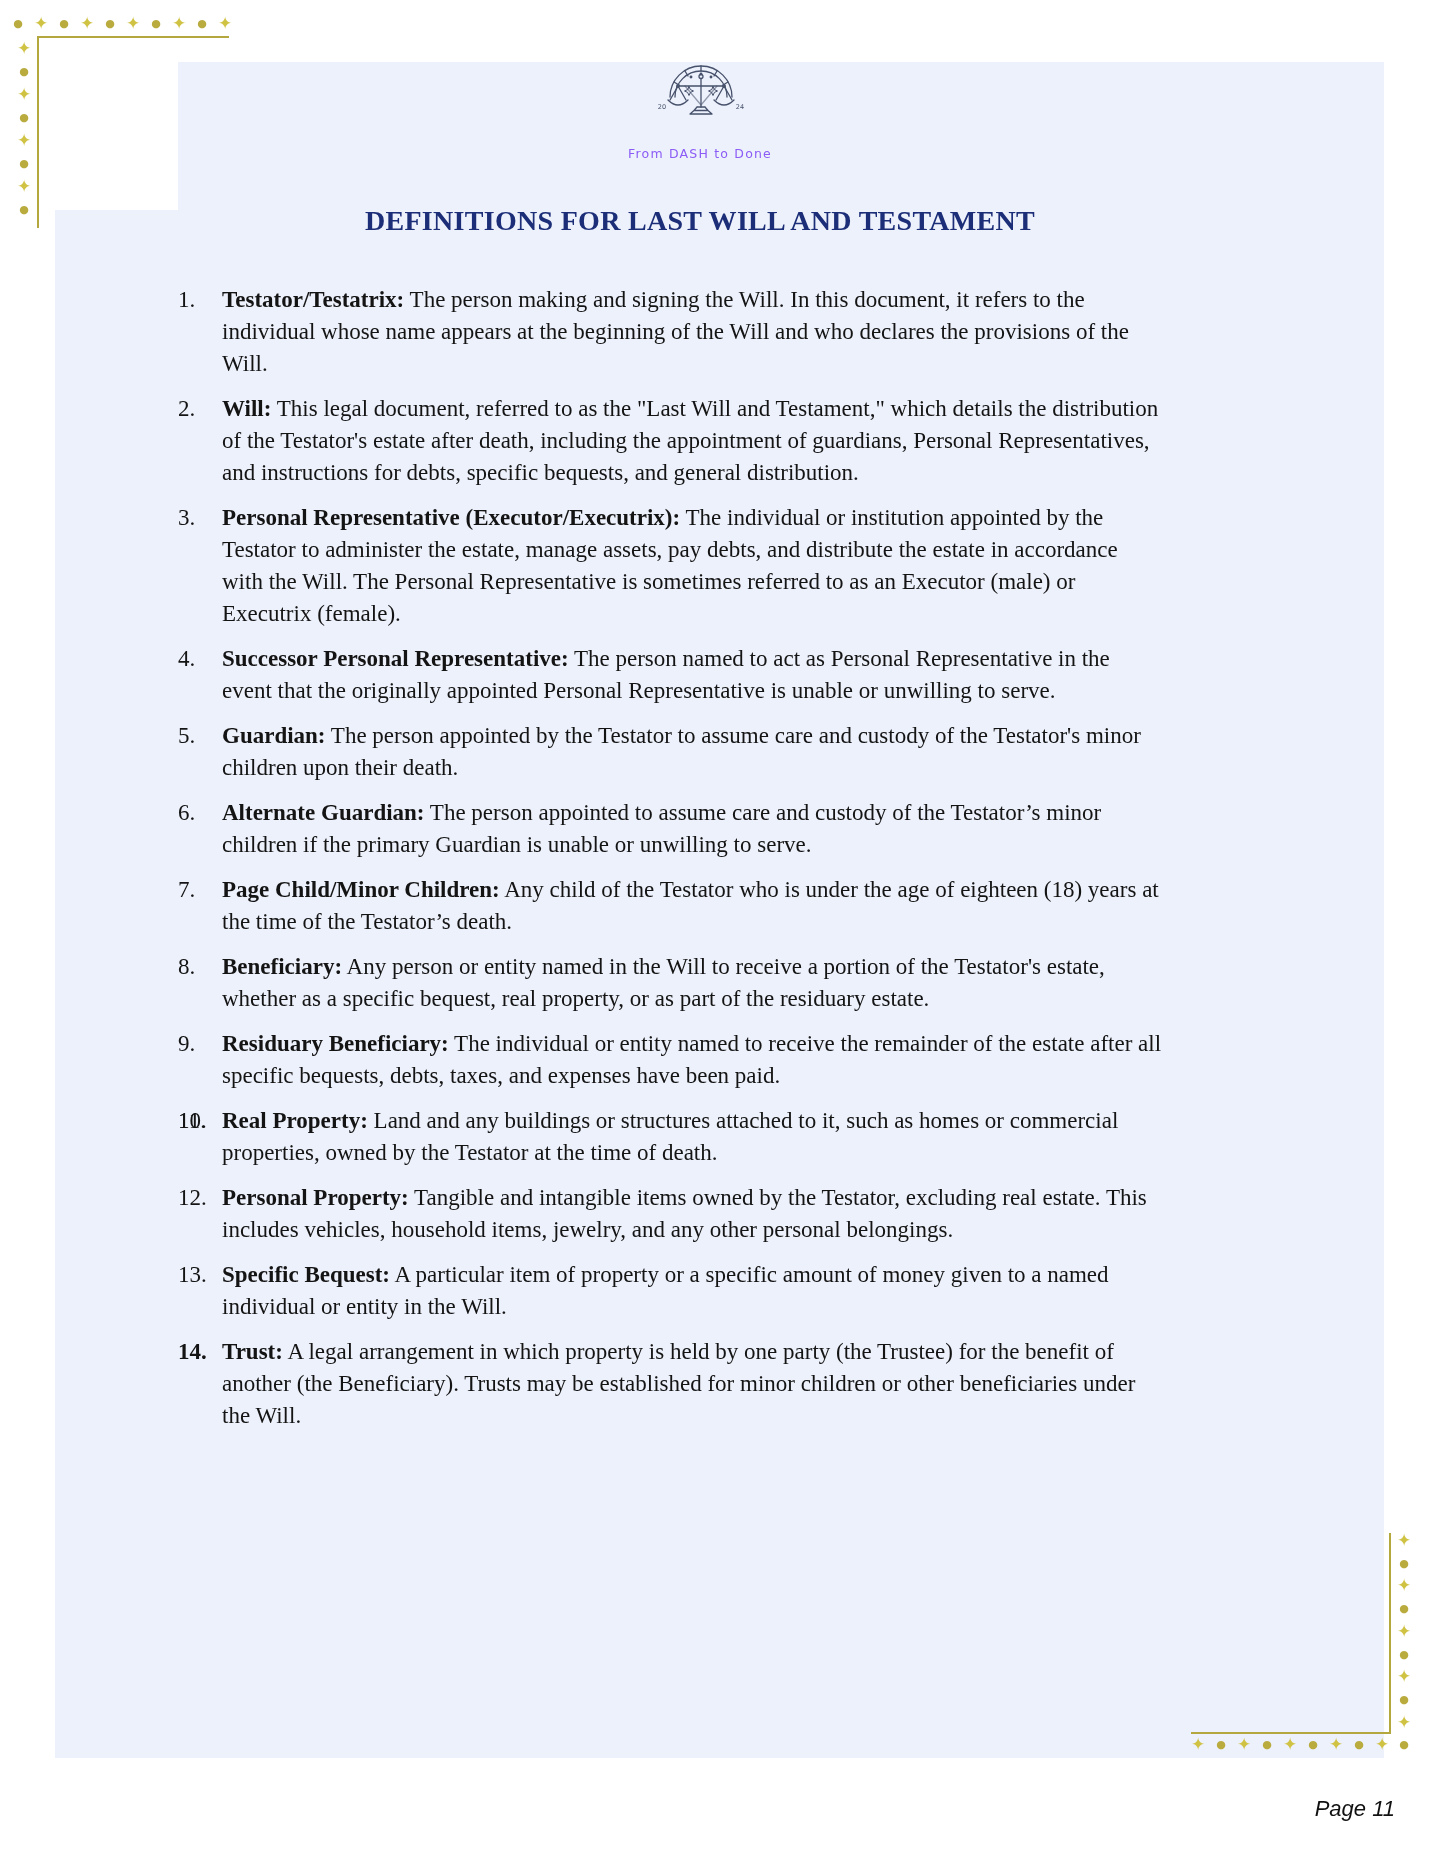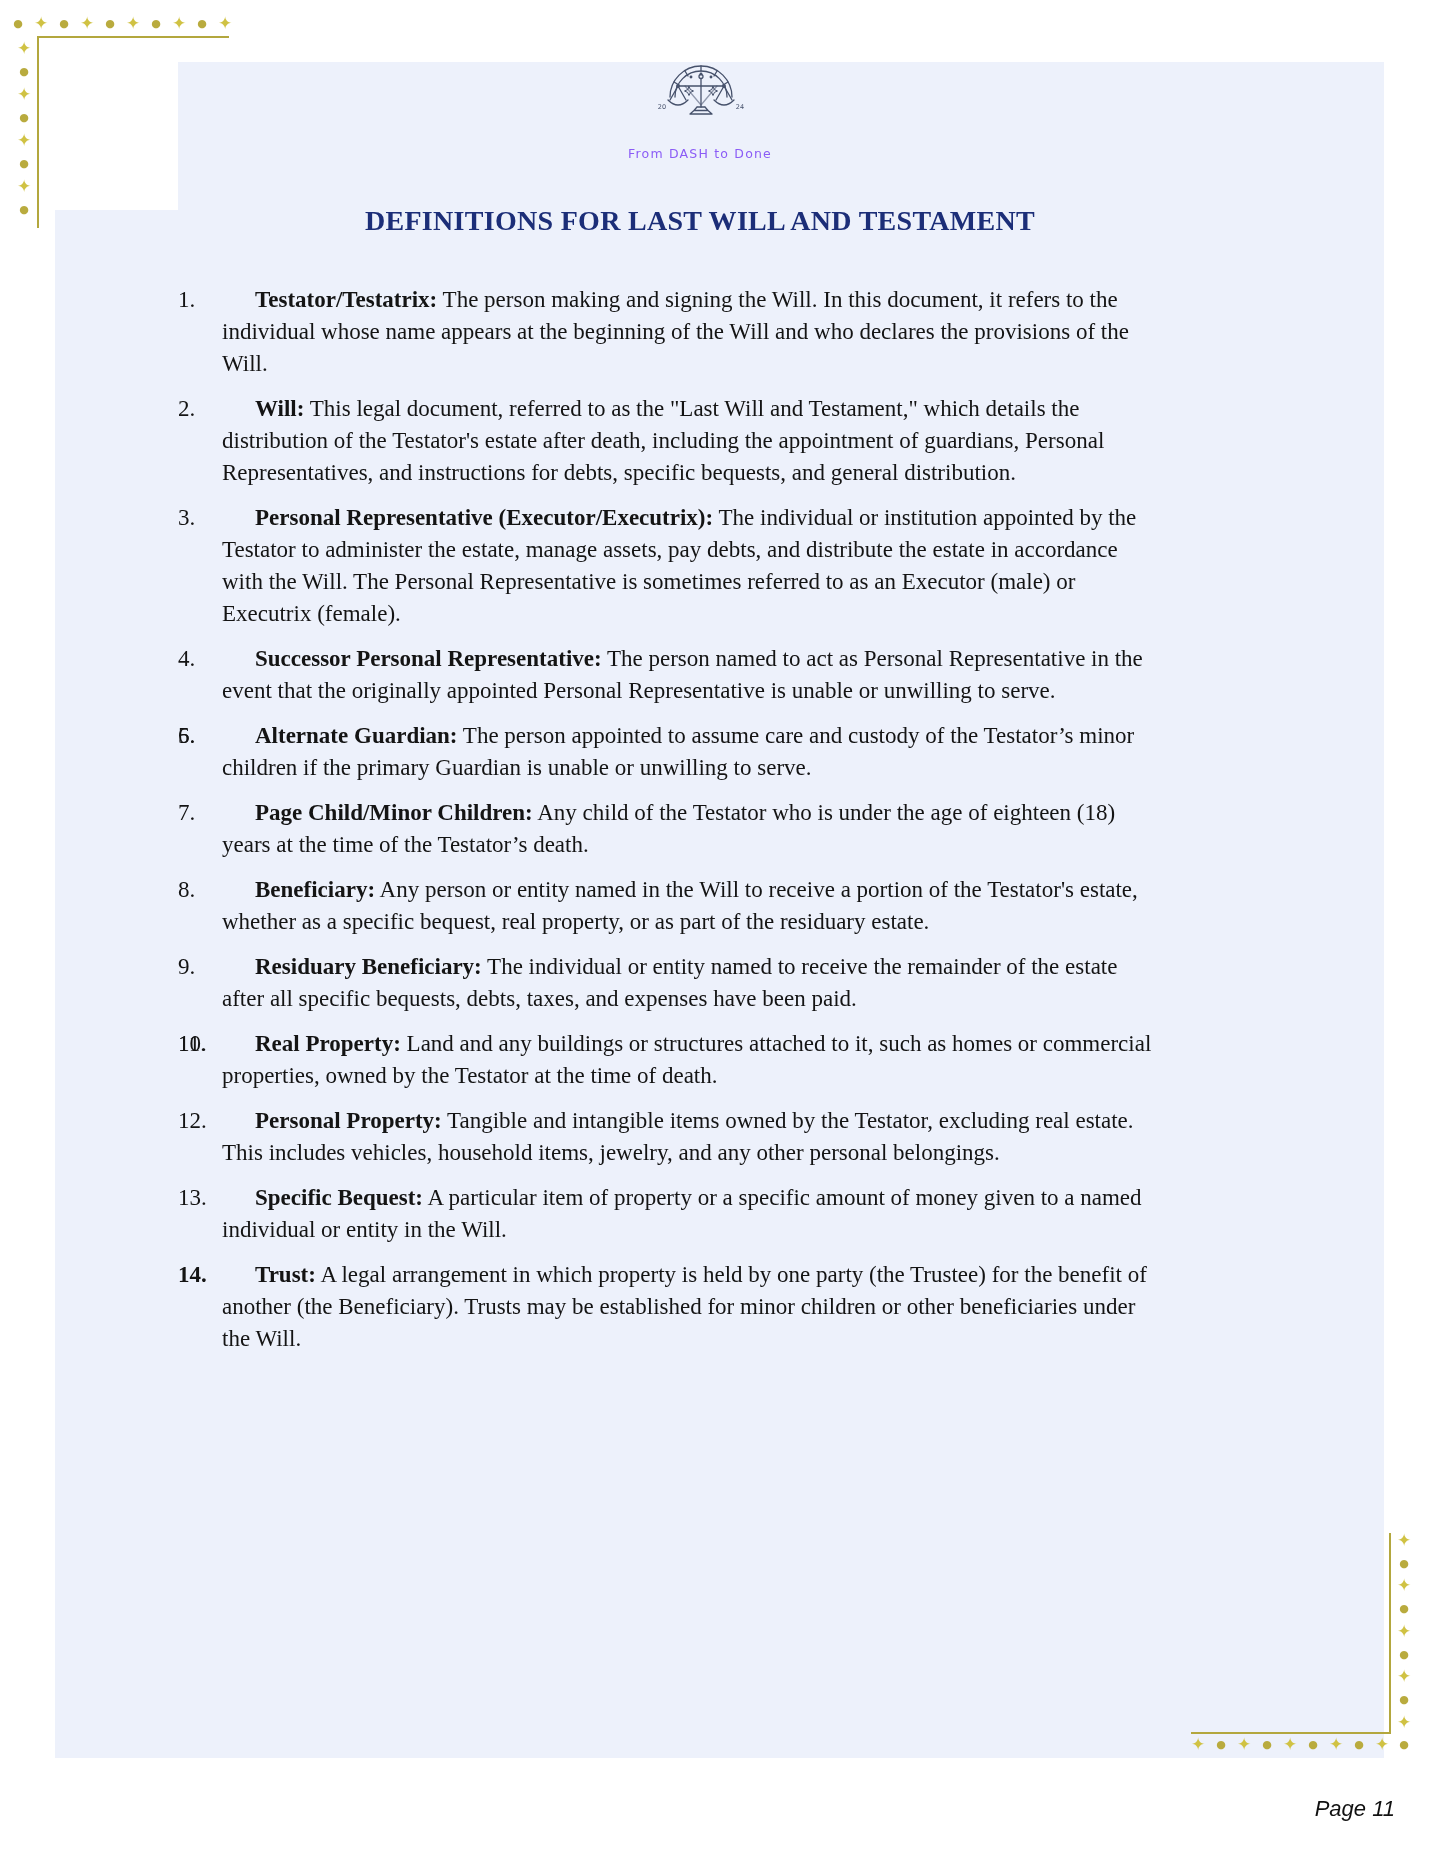--- a/index.html
+++ b/index.html
@@ -22,21 +22,21 @@
   .logo-name{top:108px;font-family:"DejaVu Sans",sans-serif;font-size:31px;
        letter-spacing:3px;color:#414d68;}
   .logo-tagline{top:146px;font-family:"DejaVu Sans",sans-serif;font-size:12.5px;
        letter-spacing:1.2px;color:#8b5cf6;}
   .doc-title{top:181px;font-size:28px;font-weight:bold;color:#1c2e78;letter-spacing:.3px;margin-top:24px;}
   .defs{position:absolute;left:178px;top:284px;width:985px;font-size:23px;line-height:32px;
        color:#141414;z-index:3;}
   .def-item{position:relative;padding-left:44px;margin-bottom:13px;}
   .def-num{position:absolute;left:0;top:0;}
   .def-num.bold{font-weight:bold;}
-  .def-term{font-weight:bold;margin-left:33px;}
+  .def-term{font-weight:bold;}
   .page-num{position:absolute;top:1796px;right:50px;font-family:"Liberation Sans",sans-serif;
        font-style:italic;font-size:22px;color:#111;z-index:3;}
 </style>
 </head>
 <body>
 
 <div class="page">
 
   <div class="blue-bg"></div>
   <div class="corner-notch"></div>
@@ -114,21 +114,21 @@
 
   <div class="center-col logo-tagline">From DASH to Done</div>
 
   <div class="center-col doc-title">DEFINITIONS FOR LAST WILL AND TESTAMENT</div>
 
   <div class="defs">
       <div class="def-item"><span class="def-num">1.</span><span><span class="def-term">Testator/Testatrix:</span> The person making and signing the Will. In this document, it refers to the individual whose name appears at the beginning of the Will and who declares the provisions of the Will.</span></div>
       <div class="def-item"><span class="def-num">2.</span><span><span class="def-term">Will:</span> This legal document, referred to as the "Last Will and Testament," which details the distribution of the Testator's estate after death, including the appointment of guardians, Personal Representatives, and instructions for debts, specific bequests, and general distribution.</span></div>
       <div class="def-item"><span class="def-num">3.</span><span><span class="def-term">Personal Representative (Executor/Executrix):</span> The individual or institution appointed by the Testator to administer the estate, manage assets, pay debts, and distribute the estate in accordance with the Will. The Personal Representative is sometimes referred to as an Executor (male) or Executrix (female).</span></div>
       <div class="def-item"><span class="def-num">4.</span><span><span class="def-term">Successor Personal Representative:</span> The person named to act as Personal Representative in the event that the originally appointed Personal Representative is unable or unwilling to serve.</span></div>
-      <div class="def-item"><span class="def-num">5.</span></div>
+      <div class="def-item"><span class="def-num">5.</span><span><span class="def-term">Guardian:</span> The person appointed by the Testator to assume care and custody of the Testator's minor children upon their death.</span></div>
       <div class="def-item"><span class="def-num">6.</span><span><span class="def-term">Alternate Guardian:</span> The person appointed to assume care and custody of the Testator’s minor children if the primary Guardian is unable or unwilling to serve.</span></div>
       <div class="def-item"><span class="def-num">7.</span><span><span class="def-term">Page Child/Minor Children:</span> Any child of the Testator who is under the age of eighteen (18) years at the time of the Testator’s death.</span></div>
       <div class="def-item"><span class="def-num">8.</span><span><span class="def-term">Beneficiary:</span> Any person or entity named in the Will to receive a portion of the Testator's estate, whether as a specific bequest, real property, or as part of the residuary estate.</span></div>
       <div class="def-item"><span class="def-num">9.</span><span><span class="def-term">Residuary Beneficiary:</span> The individual or entity named to receive the remainder of the estate after all specific bequests, debts, taxes, and expenses have been paid.</span></div>
       <div class="def-item"><span class="def-num">10.</span></div>
       <div class="def-item"><span class="def-num">11.</span><span><span class="def-term">Real Property:</span> Land and any buildings or structures attached to it, such as homes or commercial properties, owned by the Testator at the time of death.</span></div>
       <div class="def-item"><span class="def-num">12.</span><span><span class="def-term">Personal Property:</span> Tangible and intangible items owned by the Testator, excluding real estate. This includes vehicles, household items, jewelry, and any other personal belongings.</span></div>
       <div class="def-item"><span class="def-num">13.</span><span><span class="def-term">Specific Bequest:</span> A particular item of property or a specific amount of money given to a named individual or entity in the Will.</span></div>
       <div class="def-item"><span class="def-num bold">14.</span><span><span class="def-term">Trust:</span> A legal arrangement in which property is held by one party (the Trustee) for the benefit of another (the Beneficiary). Trusts may be established for minor children or other beneficiaries under the Will.</span></div>
     </div>

